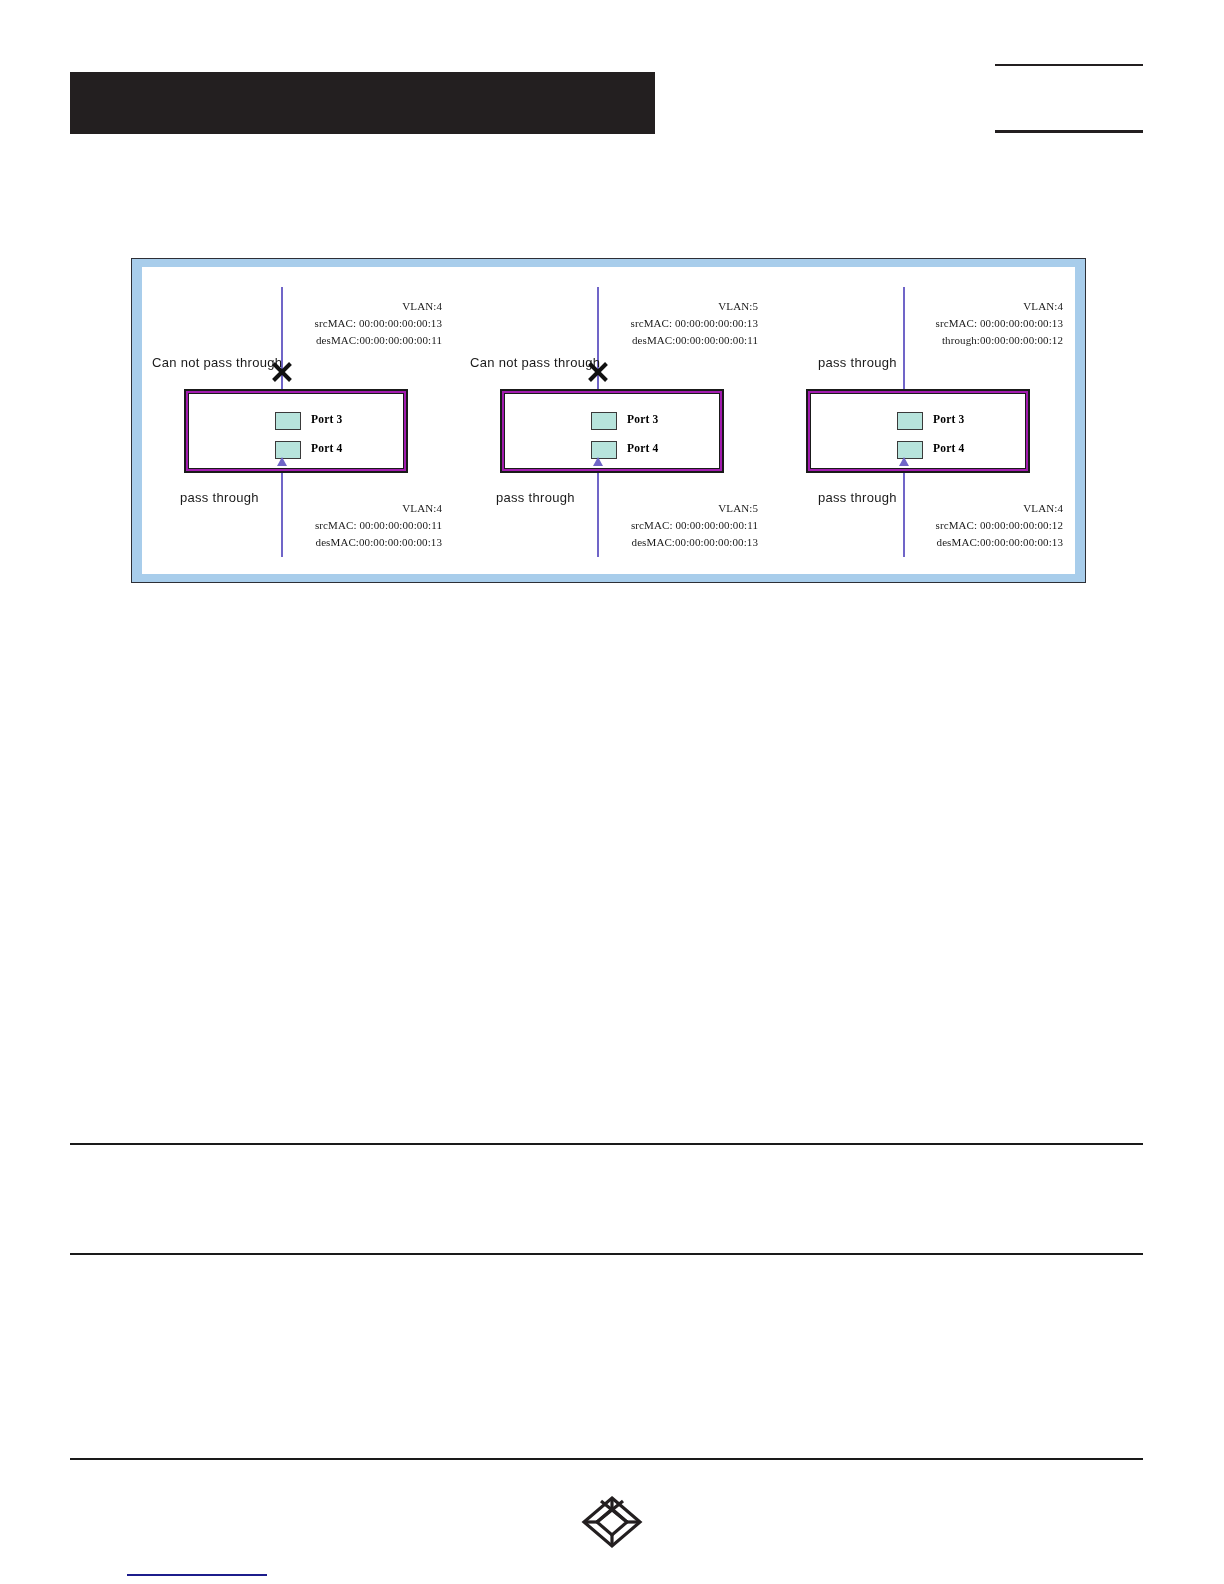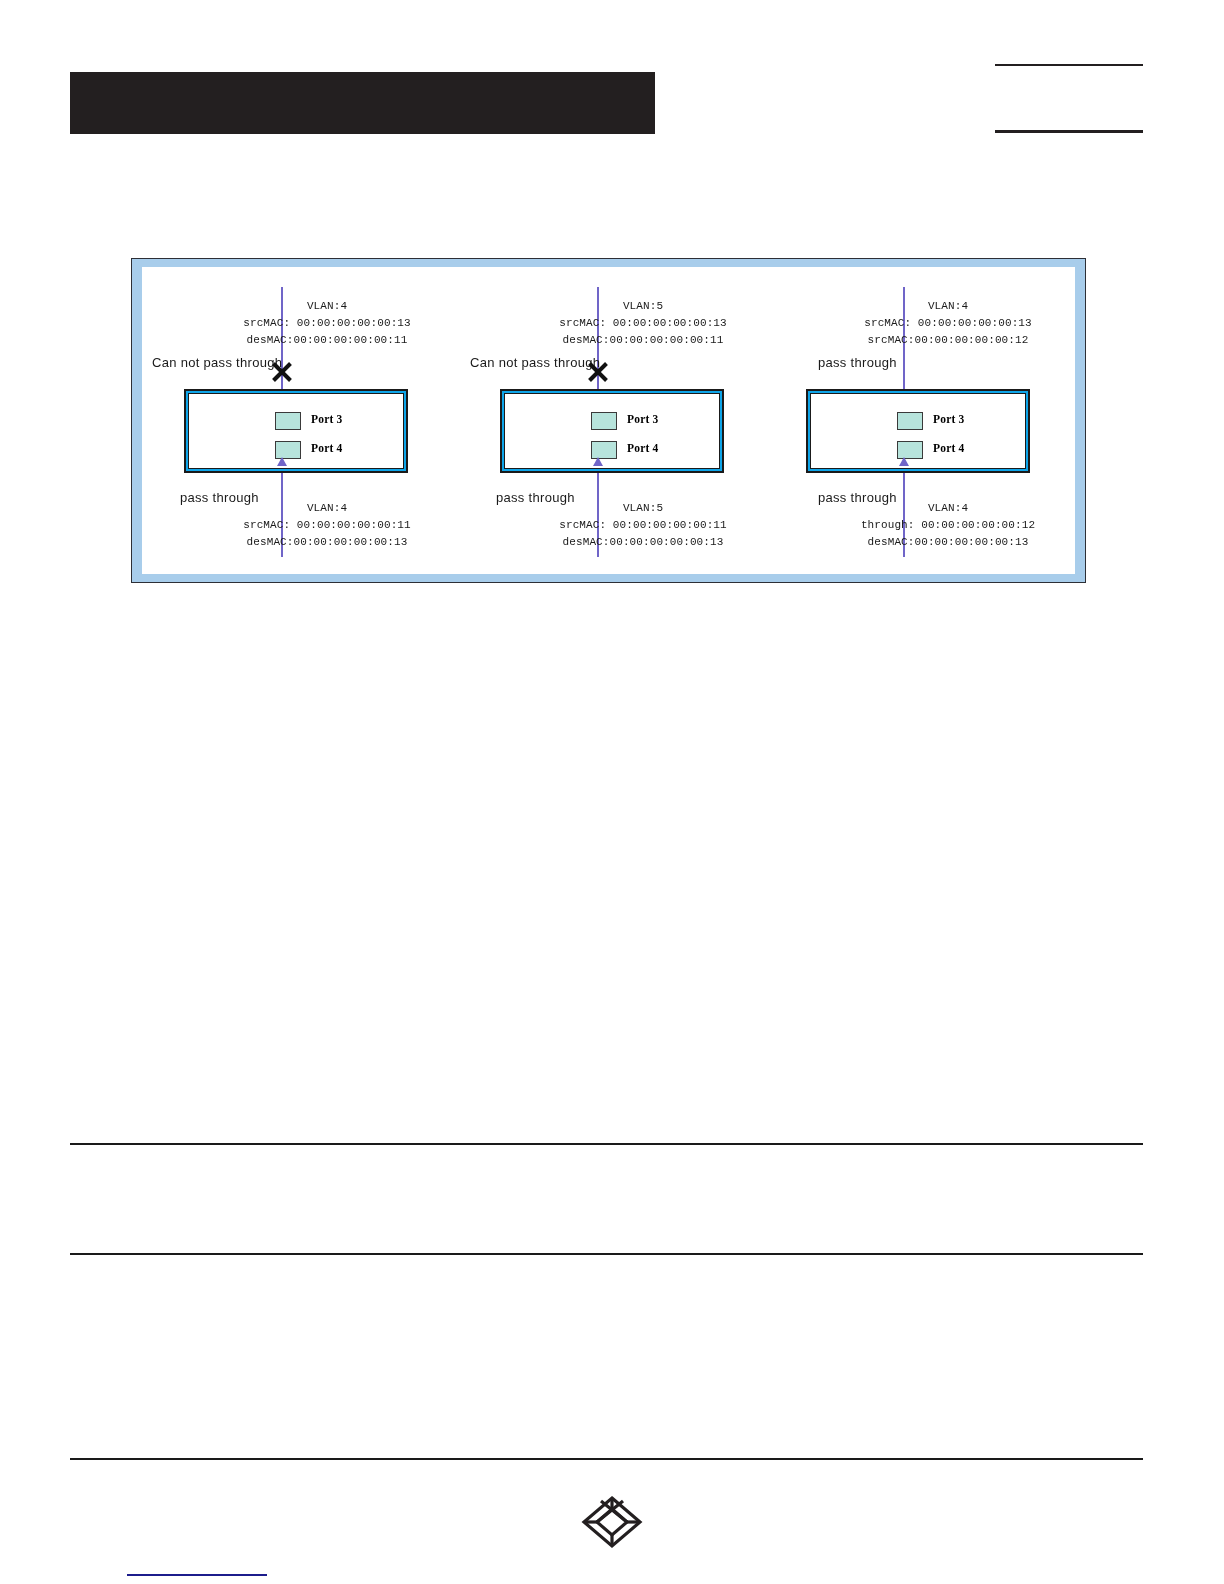--- a/index.html
+++ b/index.html
@@ -92,21 +92,21 @@
     border-right: 5px solid transparent;
   }
   .arrow-down { border-top: 9px solid #7065c8; }
   .arrow-up   { border-bottom: 9px solid #7065c8; }
 
   
   .switch-box {
     position: absolute;
     box-sizing: border-box;
     border: 2px solid #1a1a1a;
-    background: #0ea5e9;
+    background: #a21caf;
     padding: 2px;
   }
   .switch-box-inner {
     width: 100%;
     height: 100%;
     box-sizing: border-box;
     border: 1px solid #1a1a1a;
     background: #ffffff;
     position: relative;
   }
@@ -134,23 +134,23 @@
     font-size: 13px;
     font-family: "Liberation Sans", sans-serif;
     white-space: nowrap;
     color: #1a1a1a;
     letter-spacing: 0.3px;
   }
 
   .meta {
     position: absolute;
     font-size: 11px;
-    font-family: Liberation Mono, monospace;
+    font-family: Liberation Serif, serif;
     color: #1a1a1a;
-    text-align: center;
+    text-align: right;
     white-space: nowrap;
     line-height: 17px;
     letter-spacing: 0.1px;
   }
   .meta .vlan { display: block; }
   .meta .src  { display: block; }
   .meta .des  { display: block; }
 
   
   .xmark {
@@ -289,41 +289,41 @@
       </div>
 
       <div class="panel panel-2">
         <div class="vline" style="left:125px;"></div>
 
         <div class="note" style="left:40px; top:88px;">pass through</div>
 
         <div class="meta" style="right:14px; top:31px; width:230px;">
           <span class="vlan">VLAN:4</span>
           <span class="src">srcMAC: 00:00:00:00:00:13</span>
-          <span class="des">srcMAC:00:00:00:00:00:12</span>
+          <span class="des">through:00:00:00:00:00:12</span>
         </div>
 
         <div class="arrow-down" style="left:121px; top:136px;"></div>
 
         <div class="switch-box" style="left:28px; top:122px; width:224px; height:84px;">
           <div class="switch-box-inner">
             <div class="port-chip" style="left:86px; top:18px;"></div>
             <div class="port-label" style="left:122px; top:19px;">Port 3</div>
             <div class="port-chip" style="left:86px; top:47px;"></div>
             <div class="port-label" style="left:122px; top:48px;">Port 4</div>
           </div>
         </div>
 
         <div class="arrow-up" style="left:121px; top:190px;"></div>
 
         <div class="note" style="left:40px; top:223px;">pass through</div>
 
         <div class="meta" style="right:14px; top:233px; width:230px;">
           <span class="vlan">VLAN:4</span>
-          <span class="src">through: 00:00:00:00:00:12</span>
+          <span class="src">srcMAC: 00:00:00:00:00:12</span>
           <span class="des">desMAC:00:00:00:00:00:13</span>
         </div>
       </div>
 
     </div>
   </div>
 
   <div class="body-rule rule-a"></div>
   <div class="body-rule rule-b"></div>
   <div class="body-rule rule-c"></div>

